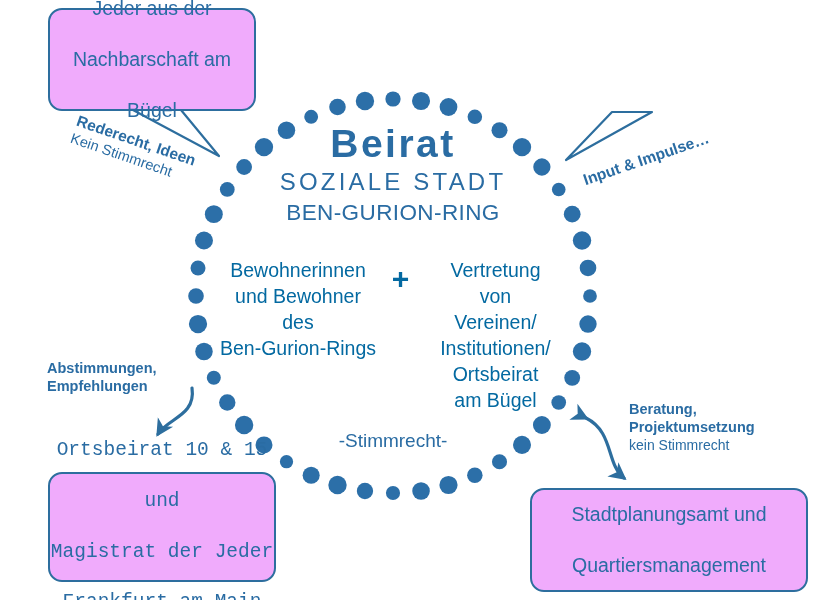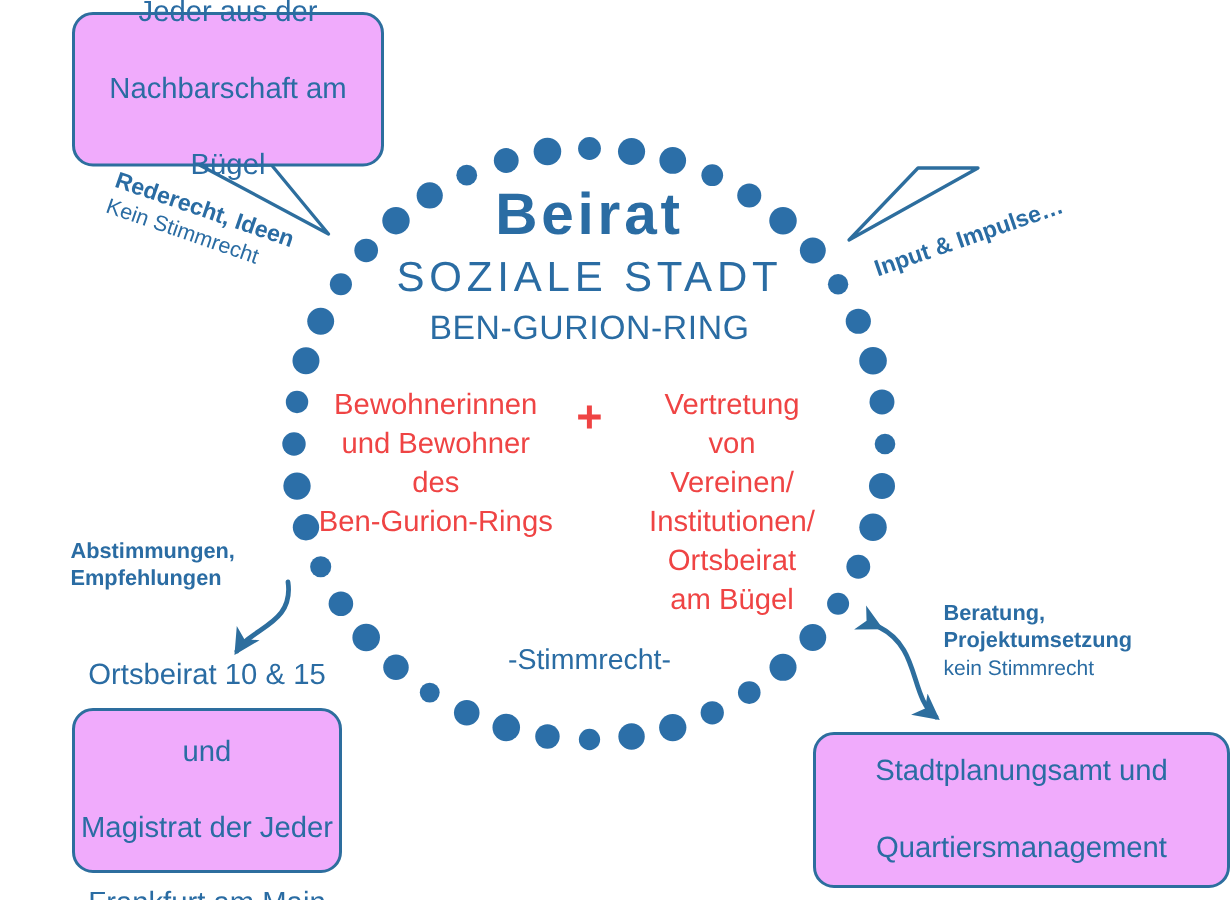--- a/index.html
+++ b/index.html
@@ -25,22 +25,22 @@
     justify-content:center;
     text-align:center;
     line-height:1.30;
     z-index:6;
     margin-left:12px;
   }
   .box span{display:block;width:100%;}
 
   #bubble-neighbourhood{left:36px;top:8px;width:208px;height:103px;font-size:19.5px;}
   #bubble-workshops{left:604px;top:10px;width:204px;height:100px;font-size:19px;}
-  #box-ortsbeirat{left:36px;top:472px;width:180px;height:110px;font-size:19.5px;}
-  #box-stadtplanung{left:530px;top:488px;width:278px;height:104px;font-size:19.5px;}
+  #box-ortsbeirat{left:36px;top:472px;width:228px;height:110px;font-size:19.5px;font-family:Liberation Mono, monospace;}
+  #box-stadtplanung{left:518px;top:488px;width:278px;height:104px;font-size:19.5px;}
 
   
   .angled{
     position:absolute;
     color:#2a6ca3;
     white-space:nowrap;
     line-height:1.22;
     z-index:7;
   }
   #label-rederecht{
@@ -74,30 +74,30 @@
   
   #ring-title{
     position:absolute;left:243px;top:124px;width:300px;
     text-align:center;color:#2a6ca3;z-index:5;
   }
   #ring-title .t-main{
     font-size:39px;font-weight:bold;letter-spacing:2.5px;line-height:1.05;
     display:block;
   }
   #ring-title .t-sub1{
-    font-size:28px;letter-spacing:3.2px;line-height:1.45;display:block;
+    font-size:24px;letter-spacing:3.2px;line-height:1.45;display:block;
   }
   #ring-title .t-sub2{
     font-size:22.5px;letter-spacing:0.4px;line-height:1.12;display:block;
   }
 
   #ring-body{
     position:absolute;left:208px;top:258px;width:370px;
-    display:flex;align-items:flex-start;
-    color:#ef4444;z-index:5;
+    display:flex;align-items:flex-start;justify-content:center;
+    color:#0369a1;z-index:5;
   }
   #ring-body .col{font-size:19.5px;line-height:1.33;text-align:center;}
   #ring-body .col-left{width:165px;}
   #ring-body .col-right{width:150px;}
   #ring-body .plus{
     width:40px;text-align:center;font-size:30px;font-weight:bold;
     line-height:1.1;padding-top:4px;
   }
 
   #ring-footnote{

